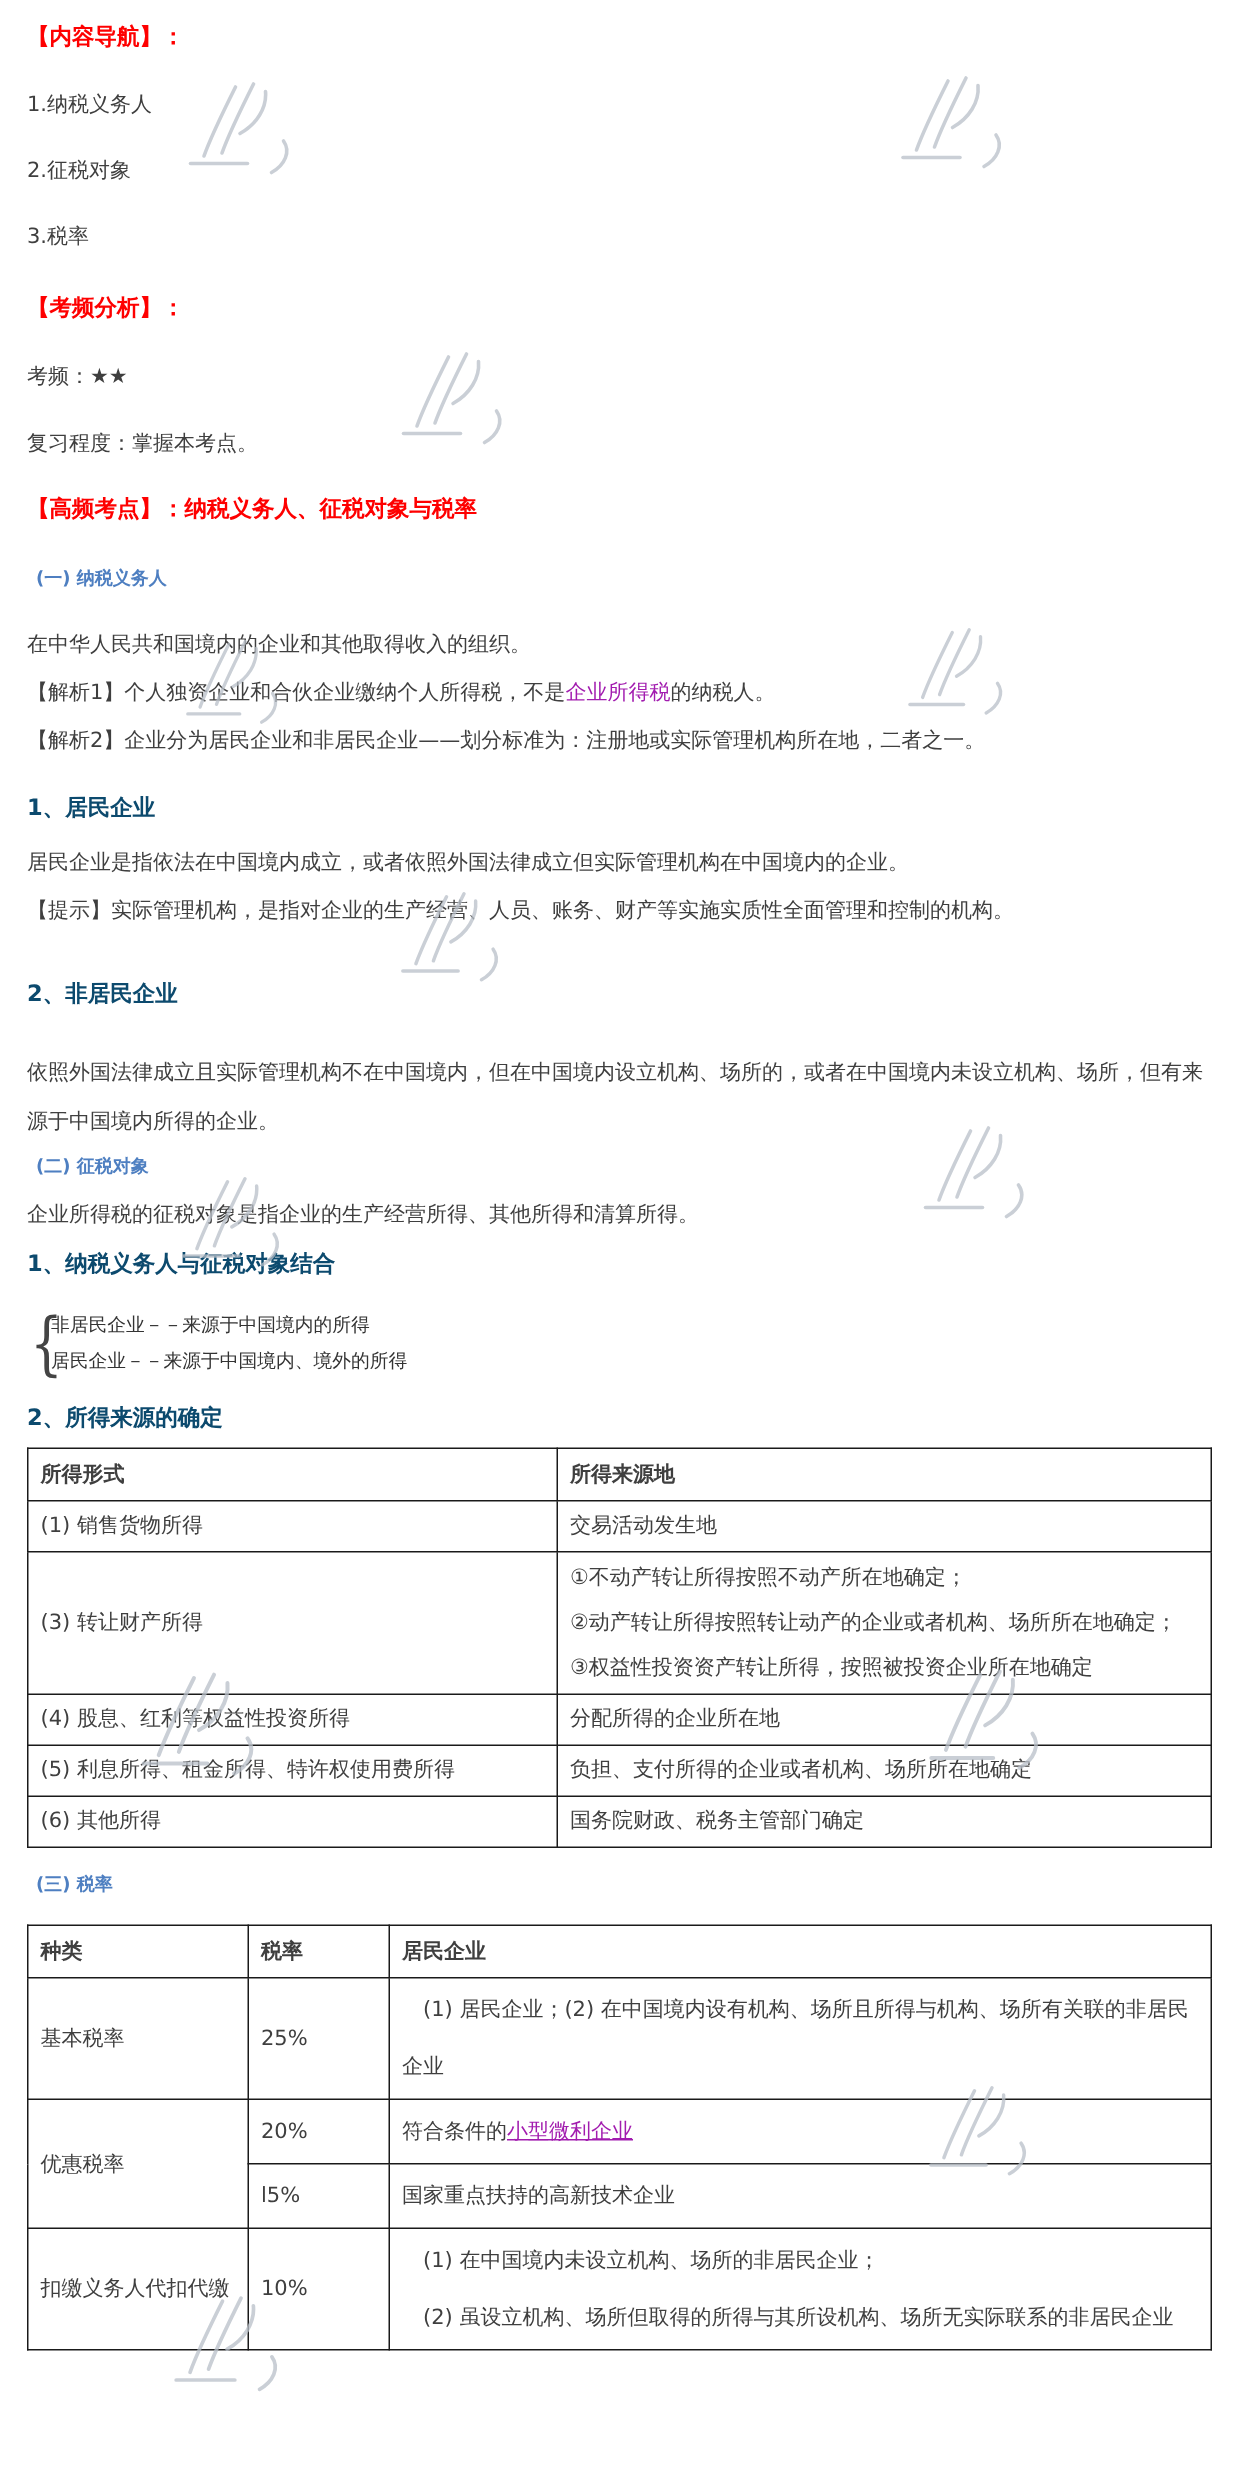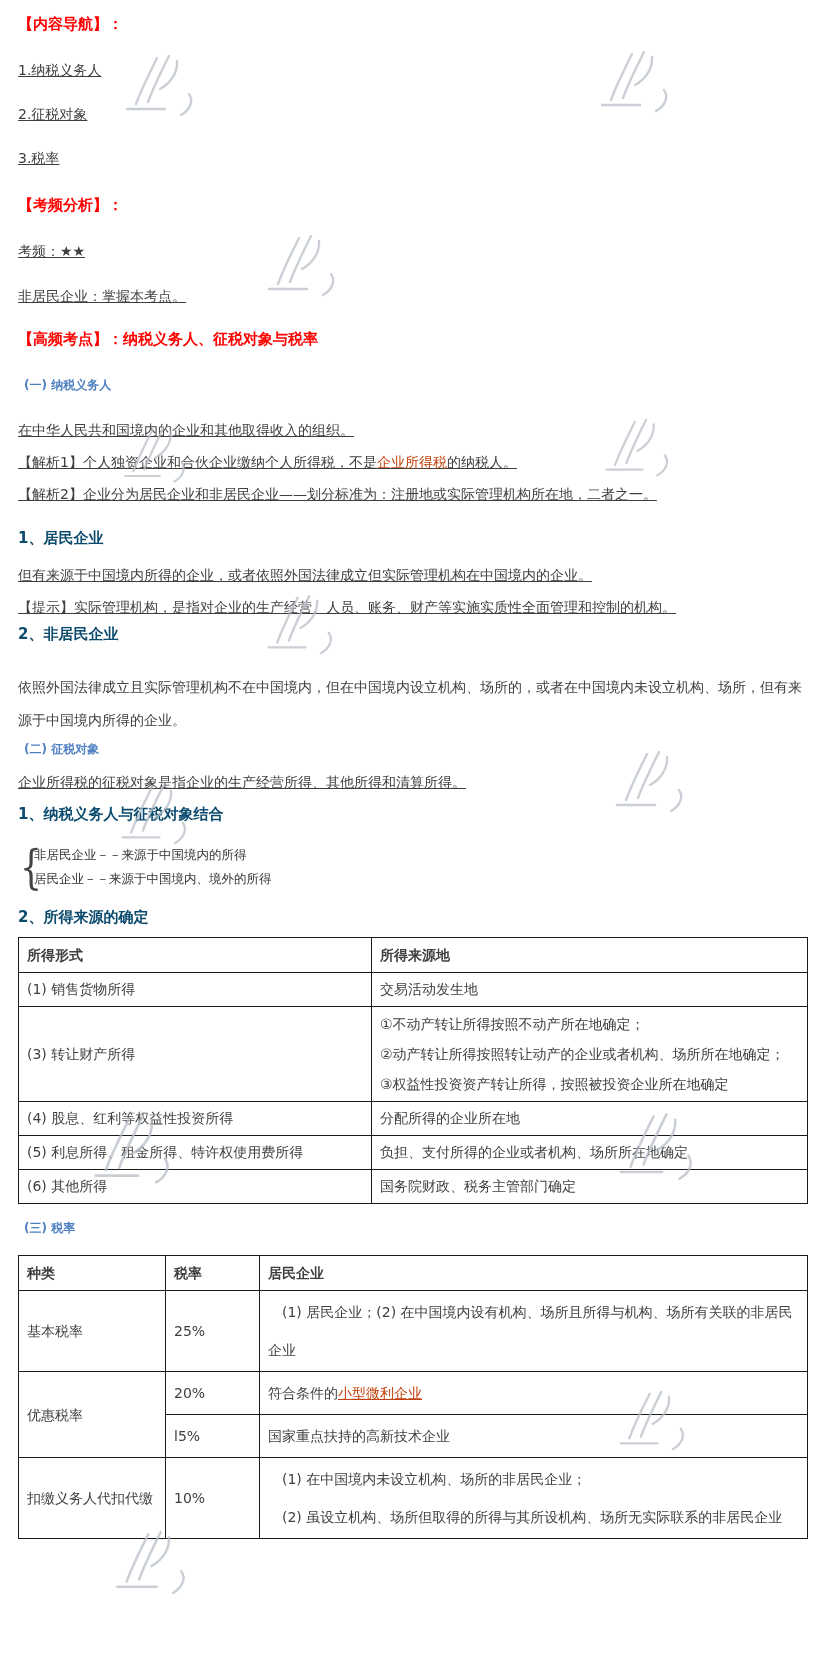--- a/index.html
+++ b/index.html
@@ -9,23 +9,23 @@
     background:#ffffff;
     overflow:hidden;
     font-family:"DejaVu Sans","Liberation Sans",sans-serif;
     color:#3f3f3f;
   }
   .content{padding:14px 2px 0 18px;}
   p{margin:0;}
   .red-label{color:#fe0000;font-weight:bold;font-size:15px;line-height:21px;}
   .blue-h{color:#4e7fc1;font-weight:bold;font-size:12px;line-height:21px;margin-left:6px;}
   .bold-h{color:#0c4a6e;font-weight:bold;font-size:15px;line-height:21px;}
-  .body-p{font-size:14px;line-height:21px;text-decoration:underline;}
+  .body-p{font-size:14px;line-height:21px;}
   .wrap-p{font-size:14px;line-height:33px;}
-  .link{color:#c2410c;text-decoration:none;cursor:pointer;}
+  .link{color:#a21caf;text-decoration:none;cursor:pointer;}
   .link.u{text-decoration:underline;}
   
   .brace-fig{display:flex;align-items:center;margin-top:16px;height:52px;}
   .brace-char{
     font-family:"DejaVu Serif","Liberation Serif",serif;
     font-size:46px;font-weight:200;color:#444;
     line-height:52px;width:16px;
     transform:scaleX(.75);
   }
   .brace-lines p{
@@ -104,34 +104,34 @@
 
   <div class="content">
 
     <p class="red-label">【内容导航】：</p>
     <p class="body-p" style="margin-top:25px">1.纳税义务人</p>
     <p class="body-p" style="margin-top:23px">2.征税对象</p>
     <p class="body-p" style="margin-top:23px">3.税率</p>
 
     <p class="red-label" style="margin-top:26px">【考频分析】：</p>
     <p class="body-p" style="margin-top:25px">考频：★★</p>
-    <p class="body-p" style="margin-top:24px">非居民企业：掌握本考点。</p>
+    <p class="body-p" style="margin-top:24px">复习程度：掌握本考点。</p>
 
     <p class="red-label" style="margin-top:22px"><span>【高频考点】：</span><span>纳税义务人、征税对象与税率</span></p>
 
     <p class="blue-h" style="margin-top:25px">(一) 纳税义务人</p>
     <p class="body-p" style="margin-top:24px">在中华人民共和国境内的企业和其他取得收入的组织。</p>
     <p class="body-p" style="margin-top:11px"><span>【解析1】个人独资企业和合伙企业缴纳个人所得税，不是</span><a class="link">企业所得税</a><span>的纳税人。</span></p>
     <p class="body-p" style="margin-top:11px">【解析2】企业分为居民企业和非居民企业——划分标准为：注册地或实际管理机构所在地，二者之一。</p>
 
     <p class="bold-h" style="margin-top:23px">1、居民企业</p>
-    <p class="body-p" style="margin-top:16px">但有来源于中国境内所得的企业，或者依照外国法律成立但实际管理机构在中国境内的企业。</p>
+    <p class="body-p" style="margin-top:16px">居民企业是指依法在中国境内成立，或者依照外国法律成立但实际管理机构在中国境内的企业。</p>
     <p class="body-p" style="margin-top:11px">【提示】实际管理机构，是指对企业的生产经营、人员、账务、财产等实施实质性全面管理和控制的机构。</p>
 
-    <p class="bold-h" style="margin-top:6px">2、非居民企业</p>
+    <p class="bold-h" style="margin-top:34px">2、非居民企业</p>
     <p class="wrap-p" style="margin-top:26px;width:784px">依照外国法律成立且实际管理机构不在中国境内，但在中国境内设立机构、场所的，或者在中国境内未设立机构、场所，但有来源于中国境内所得的企业。</p>
 
     <p class="blue-h" style="margin-top:2px">(二) 征税对象</p>
     <p class="body-p" style="margin-top:12px">企业所得税的征税对象是指企业的生产经营所得、其他所得和清算所得。</p>
     <p class="bold-h" style="margin-top:11px">1、纳税义务人与征税对象结合</p>
 
     <div class="brace-fig">
       <div class="brace-char">{</div>
       <div class="brace-lines">
         <p>非居民企业－－来源于中国境内的所得</p>

